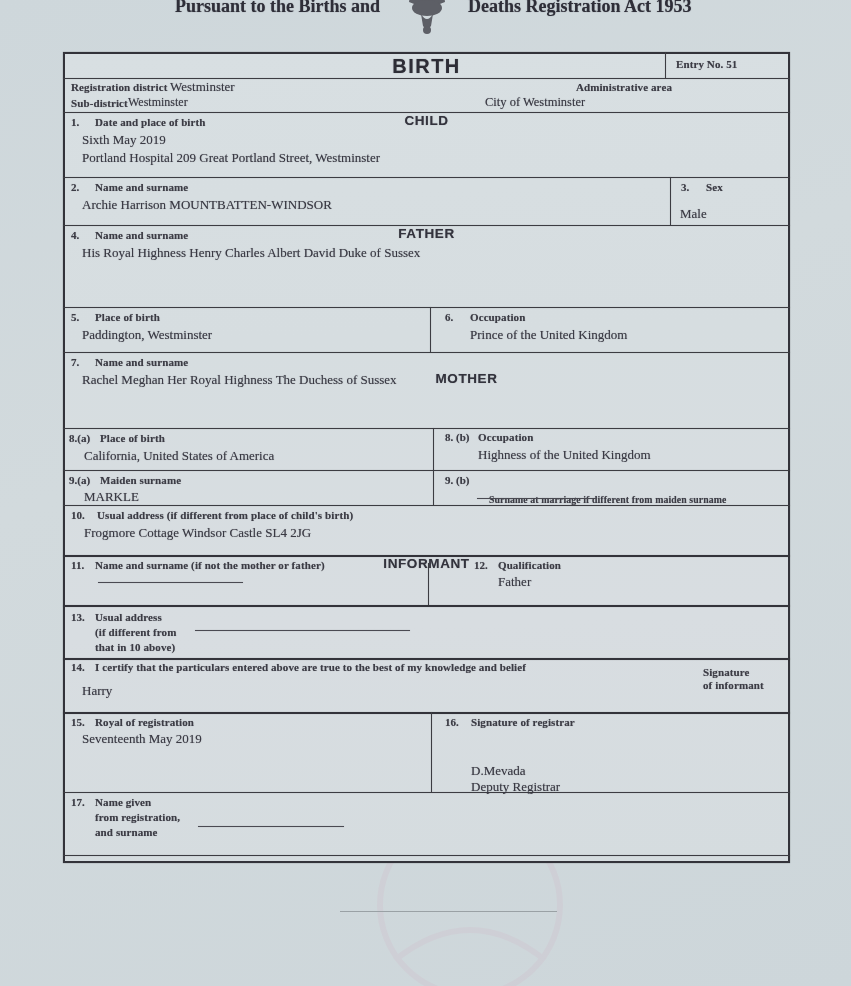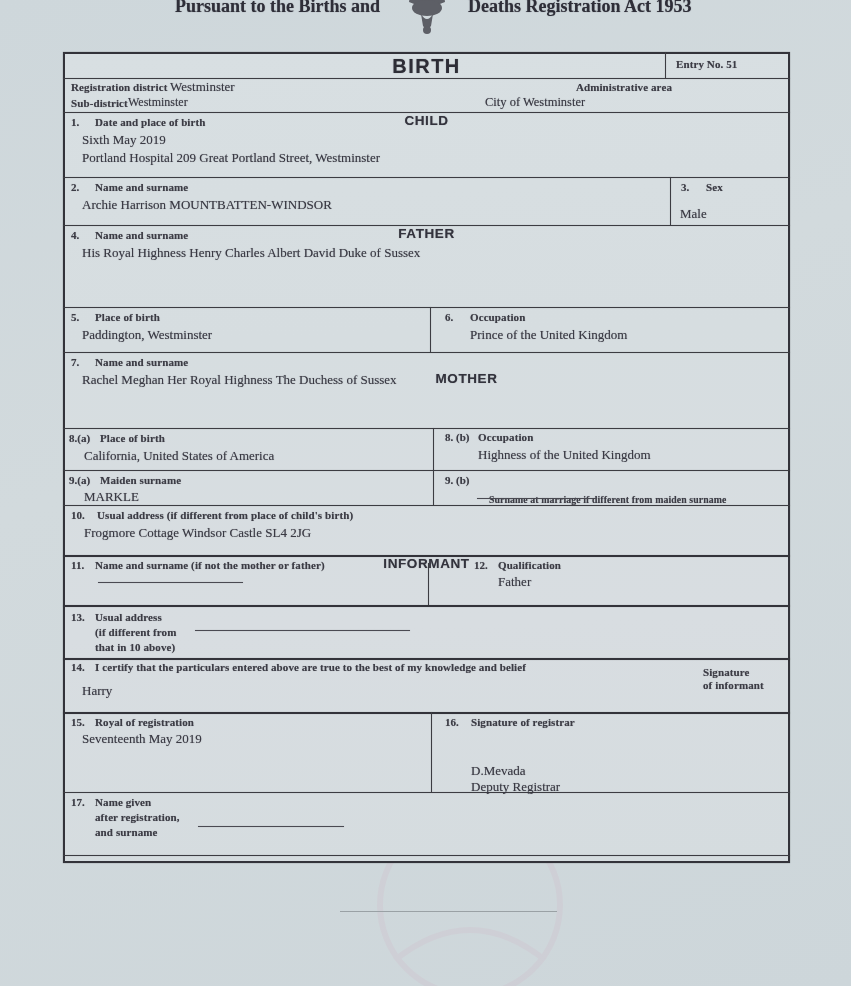--- a/index.html
+++ b/index.html
@@ -202,19 +202,19 @@
   <div class="t num" style="left:71px;top:716px;">15.</div>
   <div class="t lbl" style="left:95px;top:716px;">Royal of registration</div>
   <div class="t val" style="left:82px;top:731px;">Seventeenth May 2019</div>
   <div class="t num" style="left:445px;top:716px;">16.</div>
   <div class="t lbl" style="left:471px;top:716px;">Signature of registrar</div>
   <div class="t val" style="left:471px;top:763px;">D.Mevada</div>
   <div class="t val" style="left:471px;top:779px;">Deputy Registrar</div>
 
   <div class="t num" style="left:71px;top:796px;">17.</div>
   <div class="t lbl" style="left:95px;top:796px;">Name given</div>
-  <div class="t lbl" style="left:95px;top:811px;">after registration,</div>
+  <div class="t lbl" style="left:95px;top:811px;">from registration,</div>
   <div class="t lbl" style="left:95px;top:826px;">and surname</div>
   <div class="blank" style="left:198px;top:826px;width:146px;"></div>
 
   <div class="faintline" style="left:340px;top:911px;width:217px;"></div>
 
 </div>
 
 </body></html>

